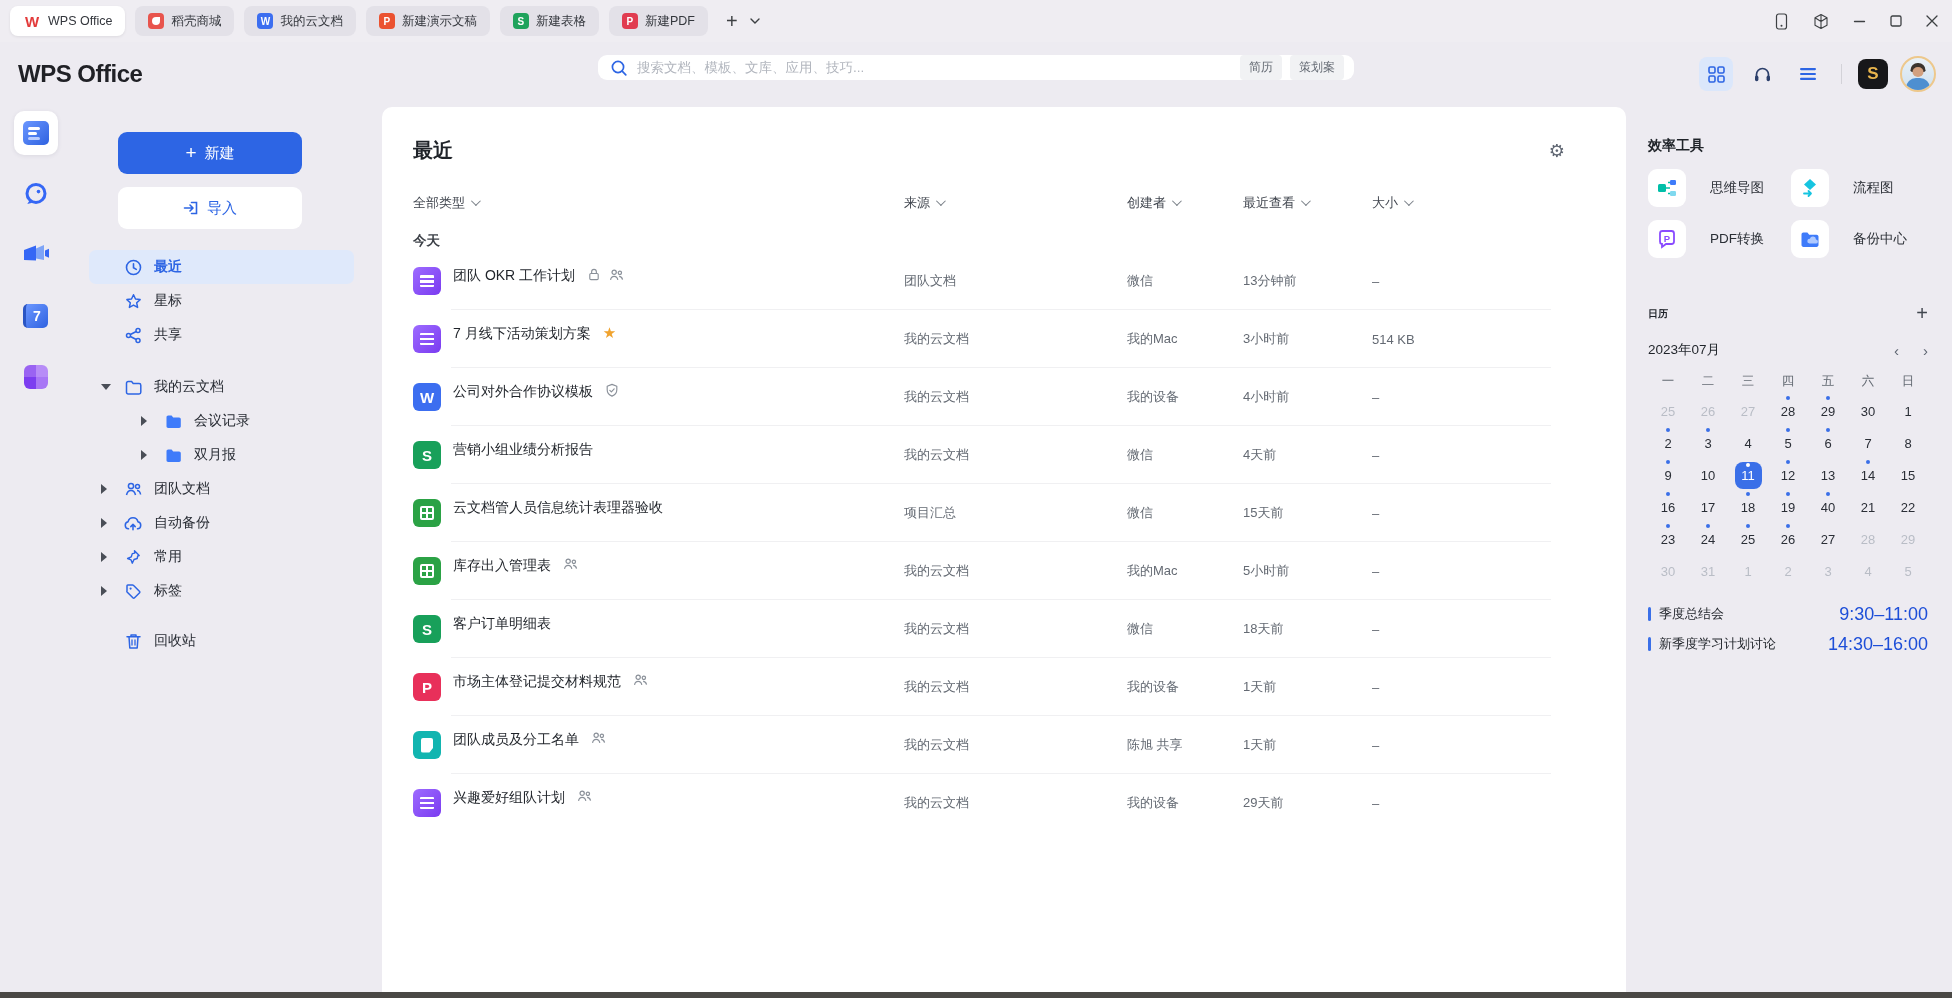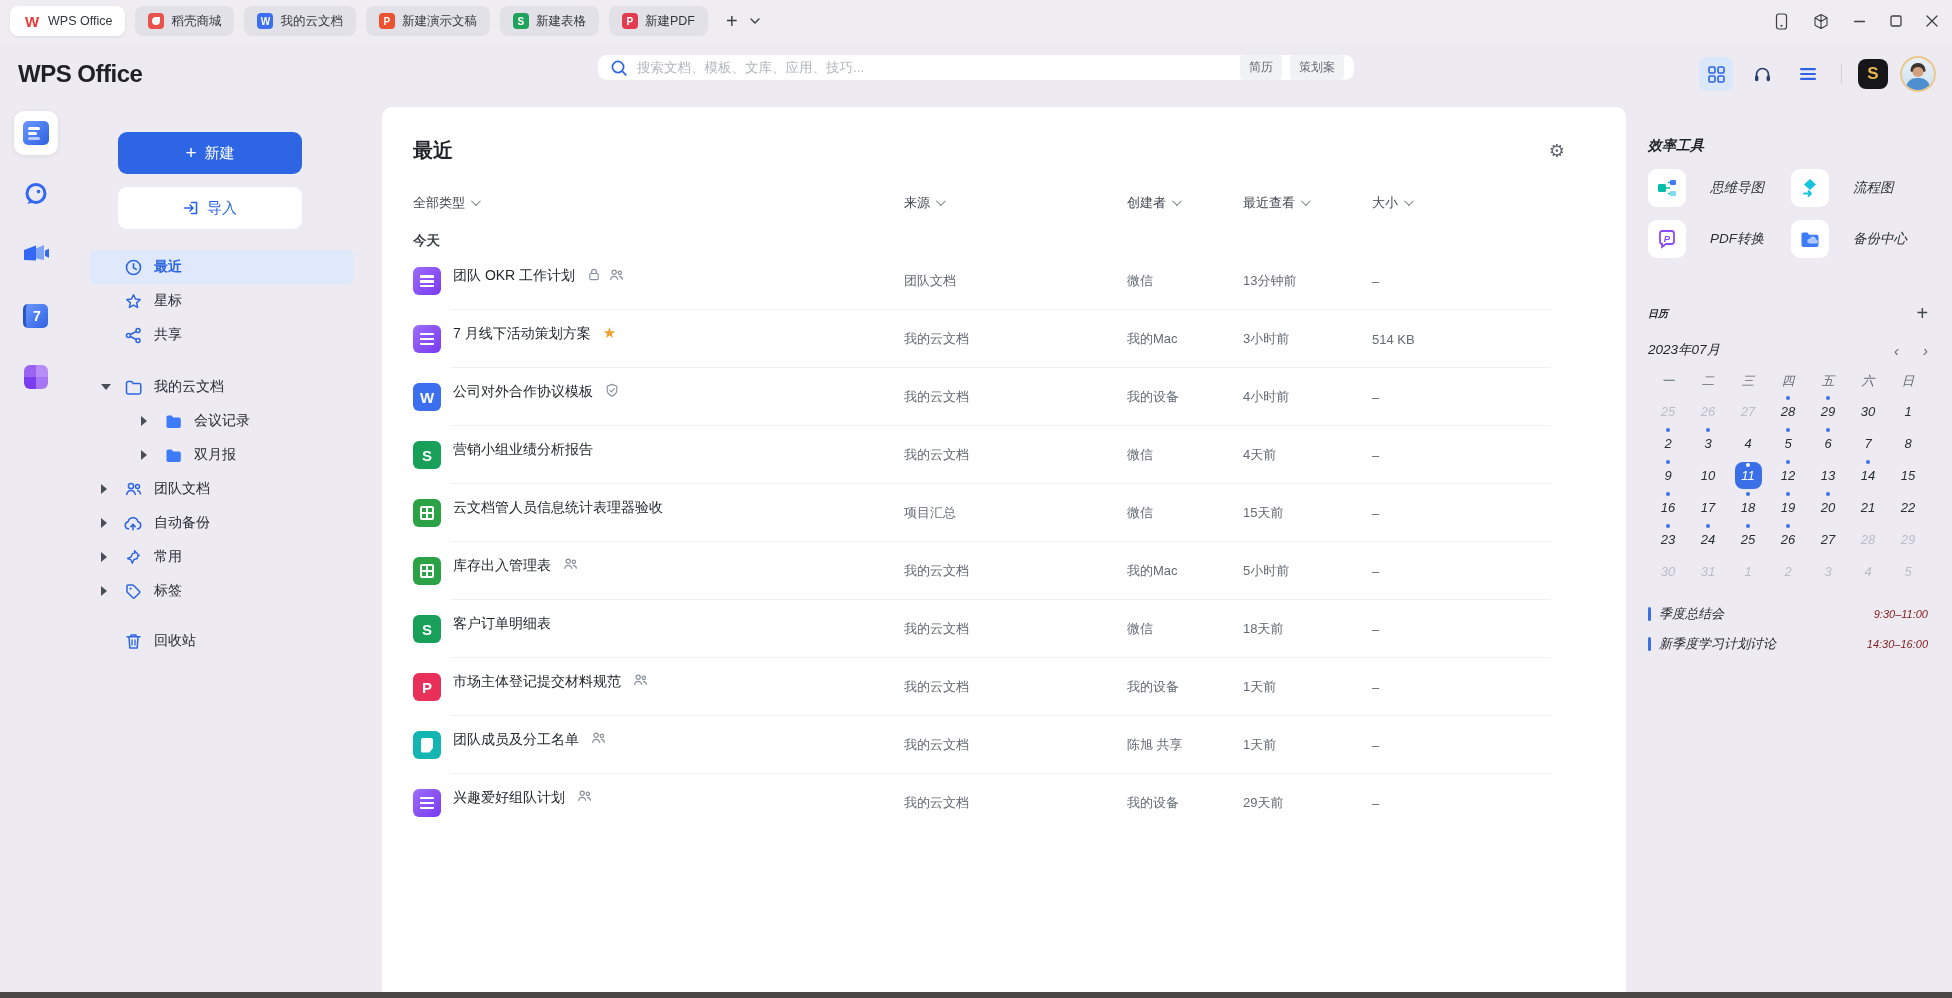--- a/index.html
+++ b/index.html
@@ -101,21 +101,21 @@
   .ficon.docs .lines{width:14px;height:12px;background:repeating-linear-gradient(#fff 0 2.5px,transparent 2.5px 5px);border-radius:1px;}
   .ficon.writer{background:#3c6ef0;}
   .ficon.sheet{background:#18a05a;}
   .ficon.grid{background:#2ba245;}
   .ficon.grid .gd{width:14px;height:14px;border:2px solid #fff;border-radius:2px;background:linear-gradient(#fff 0 0) center/100% 2px no-repeat,linear-gradient(#fff 0 0) center/2px 100% no-repeat;}
   .ficon.pdf{background:#e8305a;}
   .ficon.form{background:#12b5b0;}
   .ficon.form .pg{width:12px;height:15px;background:#fff;border-radius:2px;clip-path:polygon(0 0,100% 0,100% 70%,70% 100%,0 100%);}
 
   
-  .rightpanel{flex:1;padding:30px 24px 8px 22px;font-style:italic;}
+  .rightpanel{flex:1;padding:30px 24px 8px 22px;}
   .rp-title{font-size:14px;font-weight:700;color:#1f2329;}
   .tools{display:grid;grid-template-columns:143px 1fr;row-gap:13px;margin-top:14px;}
   .tool{display:flex;align-items:center;gap:24px;font-size:13.5px;color:#2b2f36;}
   .tool .tile{width:38px;height:38px;background:#fff;border-radius:9px;display:flex;align-items:center;justify-content:center;flex:0 0 auto;}
   .cal-head{display:flex;align-items:center;justify-content:space-between;margin-top:44px;}
   .cal-head .t{font-size:10px;font-weight:700;color:#1f2329;}
   .cal-plus{font-size:20px;color:#41464f;font-weight:400;}
   .cal-month{display:flex;align-items:center;justify-content:space-between;margin-top:16px;}
   .cal-month .m{font-size:13.5px;color:#1f2329;}
   .cal-nav{display:flex;gap:24px;color:#5f6672;font-size:15px;}
@@ -124,21 +124,21 @@
   #cal-grid{display:grid;grid-template-columns:repeat(7,40px);}
   .cal-cell{height:32px;position:relative;display:flex;align-items:center;justify-content:center;font-size:13px;color:#2a2e36;}
   .cal-cell.muted{color:#b9bdc6;}
   .cal-cell .dot{position:absolute;top:1px;left:50%;transform:translateX(-50%);width:4px;height:4px;border-radius:50%;background:#3a6fe8;}
   .cal-cell.sel .num{width:27px;height:27px;background:#3a6fe8;color:#fff;border-radius:8px;display:flex;align-items:center;justify-content:center;}
   .cal-cell.sel .dot{background:#fff;top:4px;z-index:2;}
   .events{margin-top:12px;}
   .event{display:flex;align-items:center;height:30px;}
   .event .bar{width:3px;height:14px;background:#3a6fe8;border-radius:2px;margin-right:8px;flex:0 0 auto;}
   .event .et{font-size:13px;color:#1f2329;flex:1;white-space:nowrap;overflow:hidden;}
-  .event .tm{font-size:11px;color:#7f1d1d;}
+  .event .tm{font-size:18px;color:#1d4ed8;}
 
   .bottom-edge{position:absolute;left:0;right:0;bottom:0;height:6px;background:#4a4845;}
   svg{overflow:visible;}
 </style>
 </head>
 <body>
 
 <div class="window">
 
   <div class="tabbar">
@@ -777,21 +777,21 @@
           <div class="cal-cell">
             <i class="dot"></i>
             <span class="num">18</span>
           </div>
           <div class="cal-cell">
             <i class="dot"></i>
             <span class="num">19</span>
           </div>
           <div class="cal-cell">
             <i class="dot"></i>
-            <span class="num">20</span>
+            <span class="num">40</span>
           </div>
           <div class="cal-cell">
             <span class="num">21</span>
           </div>
           <div class="cal-cell">
             <span class="num">22</span>
           </div>
           <div class="cal-cell">
             <i class="dot"></i>
             <span class="num">23</span>

